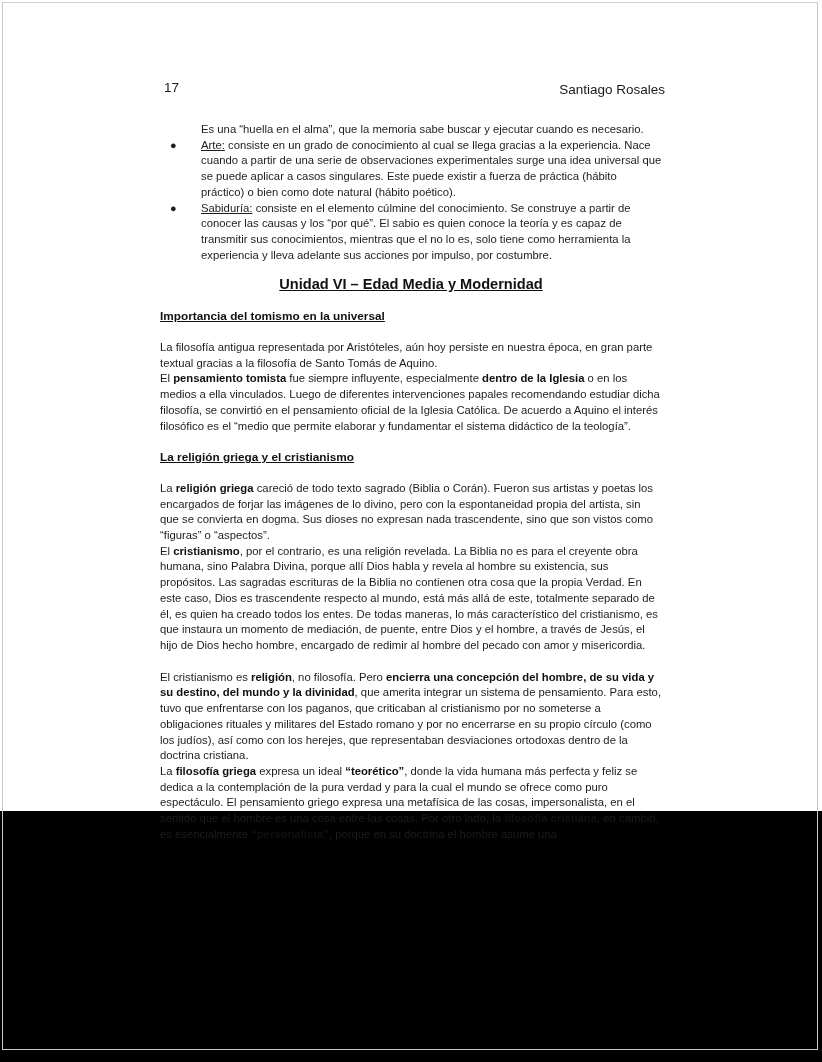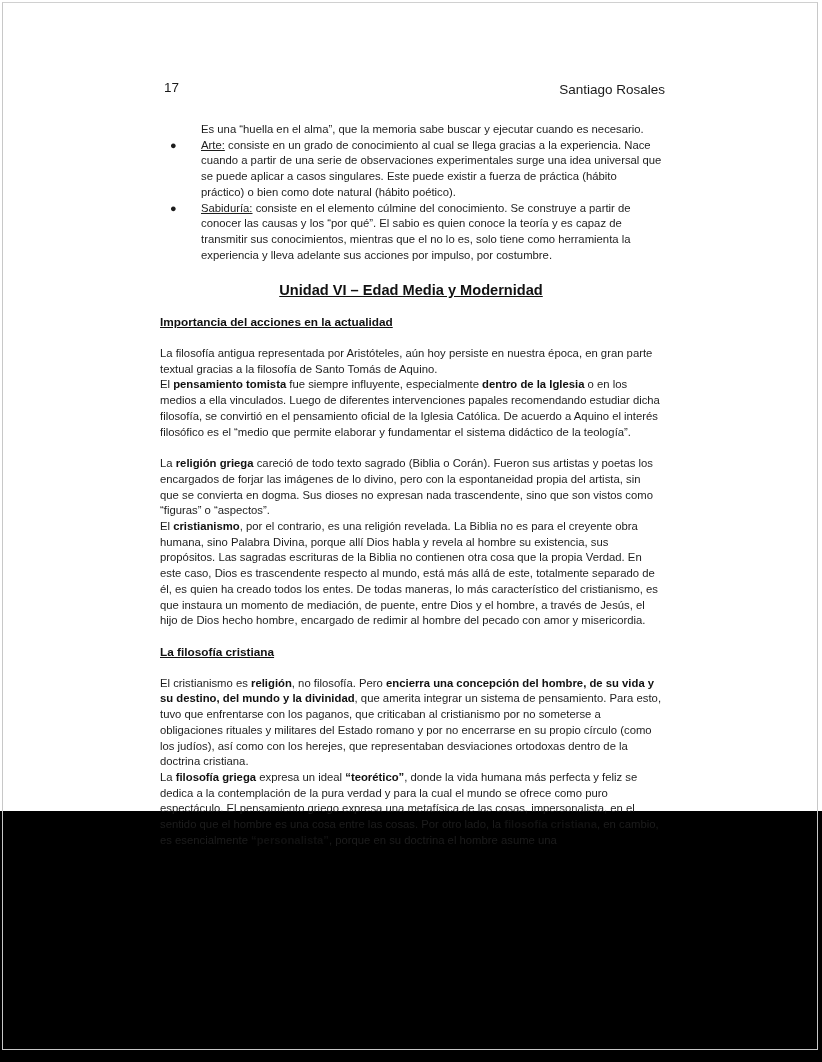--- a/index.html
+++ b/index.html
@@ -29,21 +29,21 @@
   }
   .indent { padding-left: 41px; }
   ul.bullets { margin: 0; padding: 0; list-style: none; }
   ul.bullets li { position: relative; padding-left: 41px; }
   ul.bullets li .bul {
     position: absolute; left: 10px; top: 0; font-size: 11px;
   }
   .u { text-decoration: underline; }
   .unit-title {
     text-align: center; font-weight: bold; text-decoration: underline;
-    font-size: 14.6px; margin-top: 17px; margin-bottom: 15px; line-height: 20px;
+    font-size: 14.6px; margin-top: 11px; margin-bottom: 15px; line-height: 20px;
     color: #111;
   }
   .sec-title {
     font-weight: bold; text-decoration: underline; font-size: 11.8px;
     margin-bottom: 15px; color: #111;
   }
   .para { margin: 0; }
   .gap { height: 16px; }
   b { font-weight: bold; color: #111; }
   .bottom-band { position: absolute; left: 0; top: 1051px; width: 822px; height: 11px; background: #000; }
@@ -68,27 +68,27 @@
         <span class="u">Arte:</span><span> consiste en un grado de conocimiento al cual se llega gracias a la experiencia. Nace cuando a partir de una serie de observaciones experimentales surge una idea universal que se puede aplicar a casos singulares. Este puede existir a fuerza de práctica (hábito práctico) o bien como dote natural (hábito poético).</span>
       </li>
       <li>
         <span class="bul">●</span>
         <span class="u">Sabiduría:</span><span> consiste en el elemento cúlmine del conocimiento. Se construye a partir de conocer las causas y los “por qué”. El sabio es quien conoce la teoría y es capaz de transmitir sus conocimientos, mientras que el no lo es, solo tiene como herramienta la experiencia y lleva adelante sus acciones por impulso, por costumbre.</span>
       </li>
     </ul>
 
     <div class="unit-title">Unidad VI – Edad Media y Modernidad</div>
 
-    <div class="sec-title">Importancia del acciones en la actualidad</div>
+    <div class="sec-title">Importancia del tomismo en la universal</div>
     <p class="para">La filosofía antigua representada por Aristóteles, aún hoy persiste en nuestra época, en gran parte textual gracias a la filosofía de Santo Tomás de Aquino.</p>
     <p class="para"><span>El </span><b>pensamiento tomista</b><span> fue siempre influyente, especialmente </span><b>dentro de la Iglesia</b><span> o en los medios a ella vinculados. Luego de diferentes intervenciones papales recomendando estudiar dicha filosofía, se convirtió en el pensamiento oficial de la Iglesia Católica.  De acuerdo a Aquino el interés filosófico es el “medio que permite elaborar y fundamentar el sistema didáctico de la teología”.</span></p>
     <div class="gap"></div>
 
+    <div class="sec-title">La religión griega y el cristianismo</div>
     <p class="para"><span>La </span><b>religión griega</b><span> careció de todo texto sagrado (Biblia o Corán). Fueron sus artistas y poetas los encargados de forjar las imágenes de lo divino, pero con la espontaneidad propia del artista, sin que se convierta en dogma. Sus dioses no expresan nada trascendente, sino que son vistos como “figuras” o “aspectos”.</span></p>
     <p class="para"><span>El </span><b>cristianismo</b><span>, por el contrario, es una religión revelada. La Biblia no es para el creyente obra humana, sino Palabra Divina, porque allí Dios habla y revela al hombre su existencia, sus propósitos. Las sagradas escrituras de la Biblia no contienen otra cosa que la propia Verdad. En este caso, Dios es trascendente respecto al mundo, está más allá de este, totalmente separado de él, es quien ha creado todos los entes. De todas maneras, lo más característico del cristianismo, es que instaura un momento de mediación, de puente, entre Dios y el hombre, a través de Jesús, el hijo de Dios hecho hombre, encargado de redimir al hombre del pecado con amor y misericordia.</span></p>
     <div class="gap"></div>
 
-    <div class="sec-title">La filosofía cristiana</div>
     <p class="para"><span>El cristianismo es </span><b>religión</b><span>, no filosofía. Pero </span><b>encierra una concepción del hombre, de su vida y su destino, del mundo y la divinidad</b><span>, que amerita integrar un sistema de pensamiento. Para esto, tuvo que enfrentarse con los paganos, que criticaban al cristianismo por no someterse a obligaciones rituales y militares del Estado romano y por no encerrarse en su propio círculo (como los judíos), así como con los herejes, que representaban desviaciones ortodoxas dentro de la doctrina cristiana.</span></p>
     <p class="para"><span>La </span><b>filosofía griega</b><span> expresa un ideal </span><b>“teorético”</b><span>, donde la vida humana más perfecta y feliz se dedica a la contemplación de la pura verdad y para la cual el mundo se ofrece como puro espectáculo. El pensamiento griego expresa una metafísica de las cosas, impersonalista, en el sentido que el hombre es una cosa entre las cosas. Por otro lado, la </span><b>filosofía cristiana</b><span>, en cambio, es esencialmente </span><b>“personalista”</b><span>, porque en su doctrina el hombre asume una</span></p>
   </div>
 </div>
 <div class="bottom-band"></div>
 
 </body></html>

